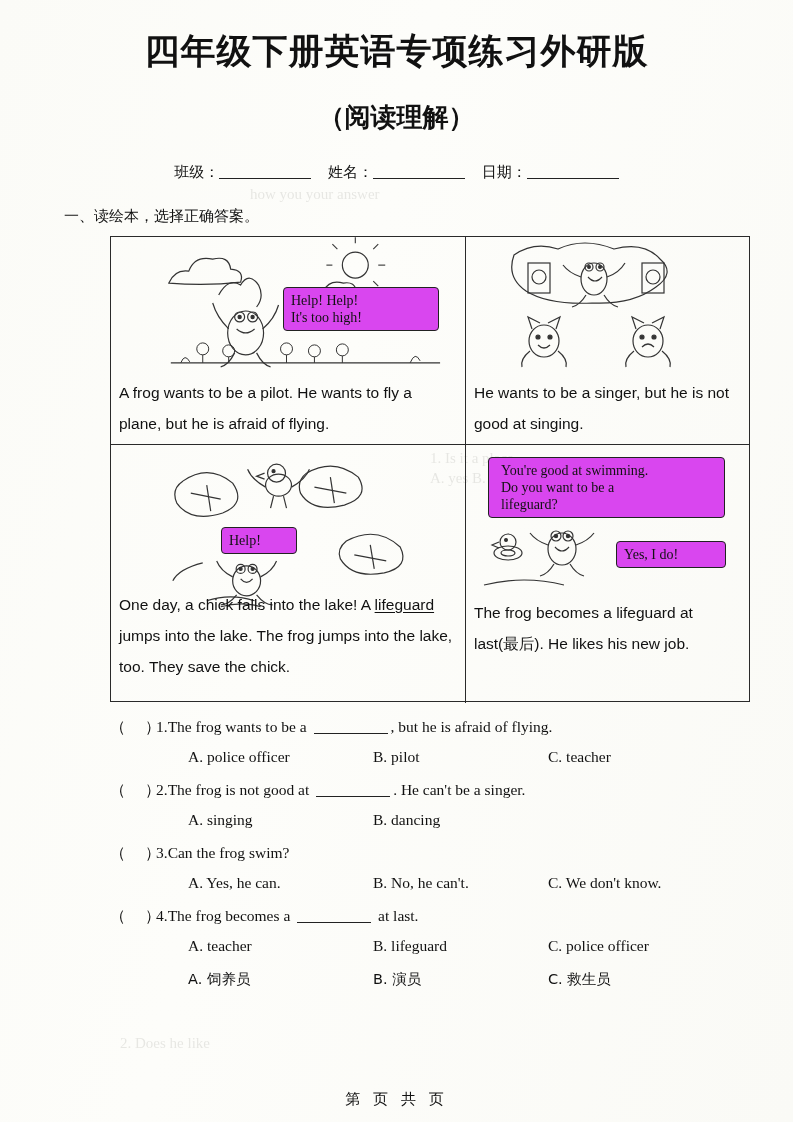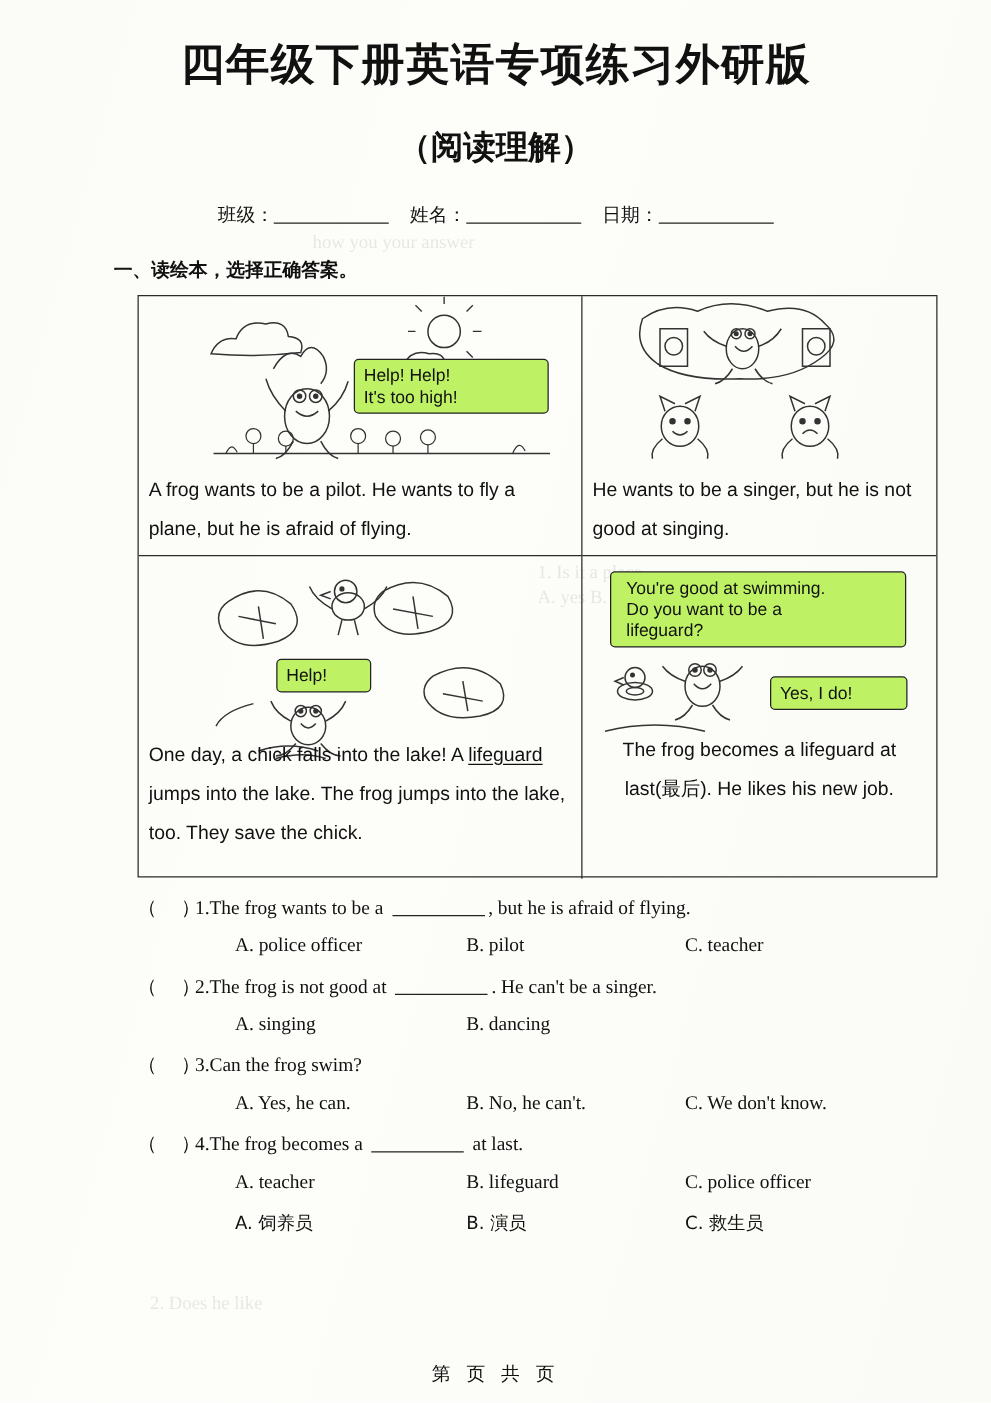--- a/index.html
+++ b/index.html
@@ -76,23 +76,22 @@
     height: 14px;
     vertical-align: -2px;
   }
 
   .section-title {
     position: absolute;
     top: 207px;
     left: 64px;
     font-family: "DejaVu Sans", sans-serif;
     font-size: 15px;
-    font-weight: 700;
-    color: #111;
-    margin-left: 27px;
+    font-weight: 400;
+    color: #111;
   }
 
   
   .comic {
     position: absolute;
     left: 110px;
     top: 236px;
     width: 640px;
     height: 466px;
     border: 1.5px solid #2a2a2a;
@@ -122,22 +121,22 @@
     font-size: 15.5px;
     line-height: 31px;
     color: #111;
   }
   .cap u { text-decoration: underline; text-underline-offset: 2px; }
 
   .bubble {
     position: absolute;
     border: 1.4px solid #222;
     border-radius: 4px;
-    background: #bef264;
-    font-family: Liberation Sans, sans-serif;
+    background: #d946ef;
+    font-family: Liberation Serif, serif;
     font-size: 14px;
     line-height: 17px;
     padding: 4px 7px;
     color: #111;
     white-space: pre-line;
   }
 
   
   .questions {
     position: absolute;
@@ -390,21 +389,21 @@
             <path d="M-8 15 q-6 10 -14 12"></path>
               <path d="M8 15 q6 10 14 12"></path>
           </g>
           <path d="M18 140 q40 -10 80 0"></path>
         </g>
       </svg>
       <div class="bubble" style="left:22px; top:12px; width:216px;padding-left:12px;">You're good at swimming.
 Do you want to be a
 lifeguard?</div>
       <div class="bubble" style="left:150px; top:96px; width:94px;">Yes, I do!</div>
-      <div class="cap" style="top:140px;text-align:center;">The frog becomes a lifeguard at last(最后). He likes his new job.</div>
+      <div class="cap" style="top:152px;">The frog becomes a lifeguard at last(最后). He likes his new job.</div>
     </div>
 
   </div>
 
   <div class="questions">
 
     <div class="q">
       <div class="stem">
         <span class="paren">（&nbsp;&nbsp;&nbsp;&nbsp;&nbsp;）</span><span>1.</span><span>The frog wants to be a </span><span class="blank-s"></span><span>, but he is afraid of flying.</span>
       </div>

